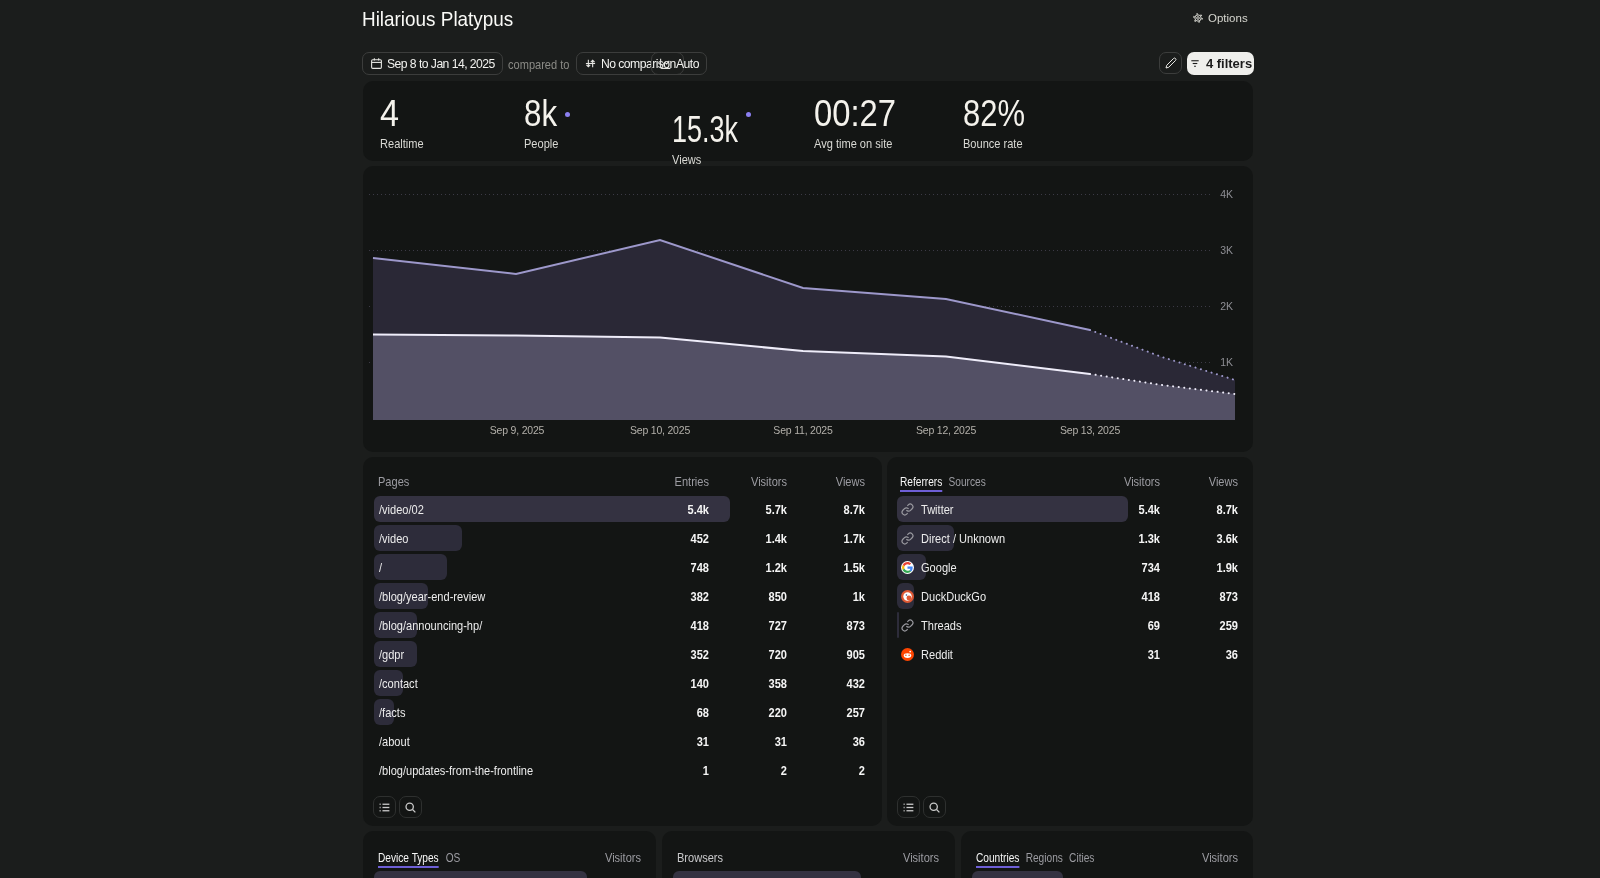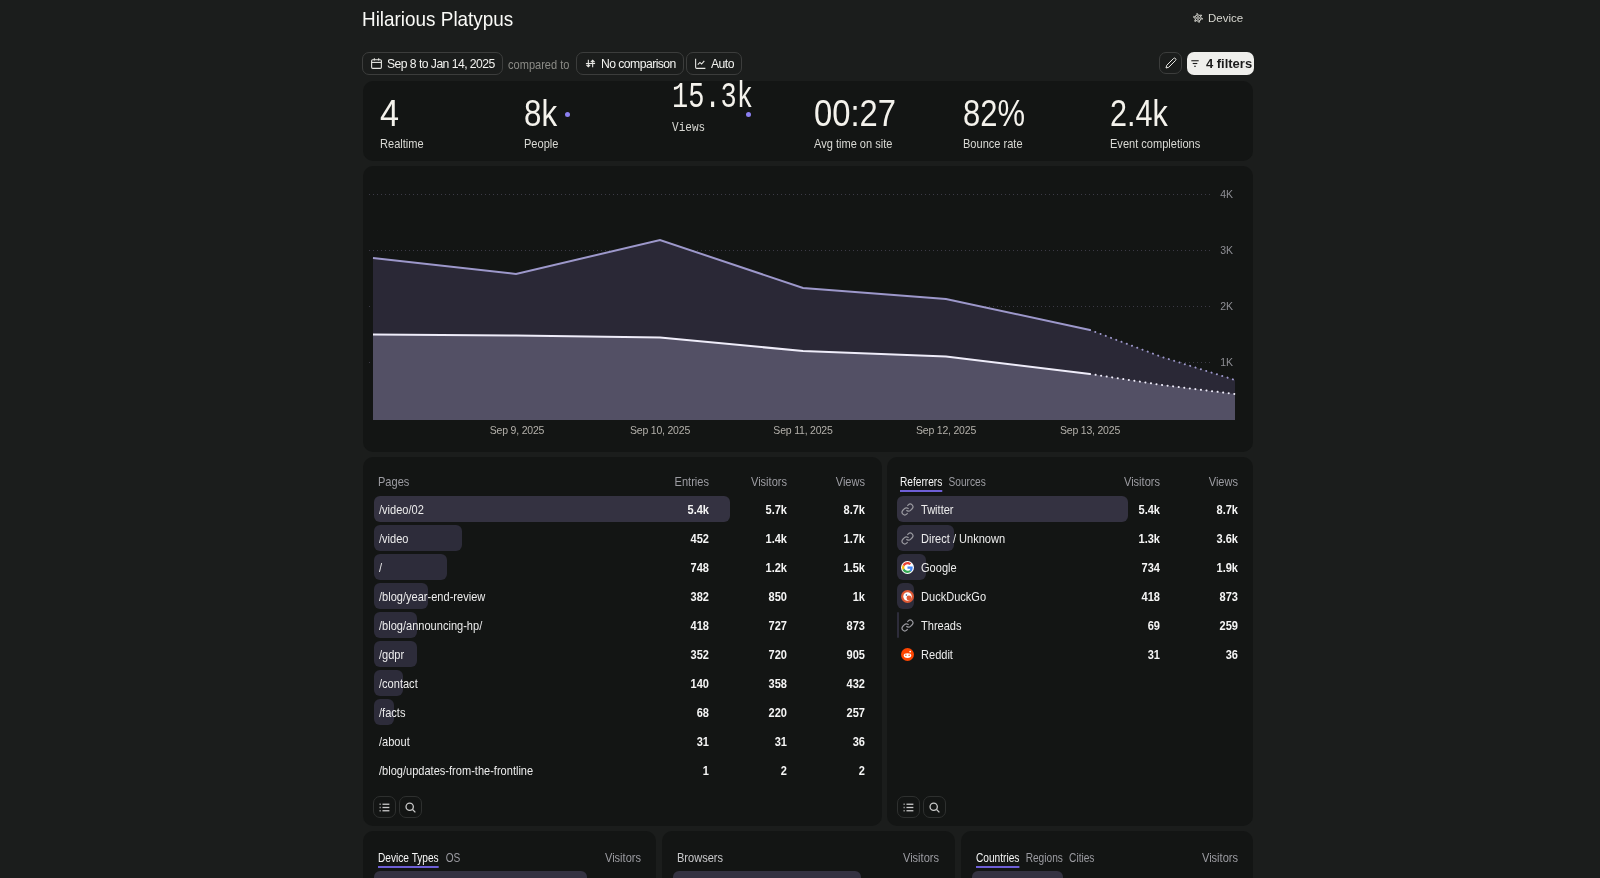--- a/index.html
+++ b/index.html
@@ -27,42 +27,42 @@
 </head>
 <body>
 
 <div class="abs" style="left:362px; top:7px; font-size:21px; font-weight:400; color:#fafaf7; transform:scaleX(0.9); transform-origin:0 50%;">Hilarious Platypus</div>
 <div class="abs" style="left:1192px; top:12px; display:flex; align-items:center; gap:4px; color:#d6d6cf; font-size:11.5px;">
   <svg width="12" height="12" viewBox="0 0 24 24" fill="none" stroke="#d6d6cf">
     <circle cx="12" cy="12" r="8.3" stroke-width="2.8" stroke-dasharray="3.2 5.49"></circle>
     <circle cx="12" cy="12" r="6.3" stroke-width="2"></circle>
     <circle cx="12" cy="12" r="2.6" stroke-width="2"></circle>
   </svg>
-  <span>Device</span>
+  <span>Options</span>
 </div>
 
 <div class="fbtn" style="left:362px; top:52px;">
   <svg width="13" height="13" viewBox="0 0 24 24" fill="none" stroke="#e8e8e4" stroke-width="2">
     <rect x="3" y="5" width="18" height="16" rx="2"></rect>
     <line x1="3" y1="10" x2="21" y2="10"></line>
     <line x1="8" y1="2.5" x2="8" y2="6.5"></line>
       <line x1="16" y1="2.5" x2="16" y2="6.5"></line>
   </svg>
   <span>Sep 8 to Jan 14, 2025</span>
 </div>
 <div class="abs sxl" style="left:508px; top:57px; font-size:13px; color:#8b8b86;">compared to</div>
 <div class="fbtn" style="left:576px; top:52px;">
   <svg width="13" height="13" viewBox="0 0 24 24" fill="none" stroke="#e8e8e4" stroke-width="2">
     <line x1="3.5" y1="12" x2="20.5" y2="12"></line>
     <path d="M8 5v13 M4.5 14.5 8 18l3.5-3.5"></path>
     <path d="M16 19V6 M12.5 9.5 16 6l3.5 3.5"></path>
   </svg>
   <span>No comparison</span>
 </div>
-<div class="fbtn" style="left:686px; top:52px;">
+<div class="fbtn" style="left:651px; top:52px;">
   <svg width="13" height="13" viewBox="0 0 24 24" fill="none" stroke="#e8e8e4" stroke-width="2">
     <path d="M3 3v16a2 2 0 0 0 2 2h16"></path>
     <path d="M7 14l4-4 3 3 5-6"></path>
   </svg>
   <span>Auto</span>
 </div>
 <div class="iconbtn" style="left:1159px; top:52px; border-color:#3c3d3c;">
   <svg width="12" height="12" viewBox="0 0 24 24" fill="none" stroke="#e8e8e4" stroke-width="2">
     <path d="M17 3a2.8 2.8 0 1 1 4 4L7.5 20.5 2 22l1.5-5.5L17 3z"></path>
   </svg>
@@ -80,36 +80,32 @@
 <div class="panel" style="left:363px; top:81px; width:890px; height:80px;">
   <div class="abs" style="left:17px; top:17px;">
     <div class="snum" style="transform:scaleX(0.95);">4</div>
     <div class="slbl">Realtime</div>
   </div>
   <div class="abs" style="left:161px; top:17px;">
     <div class="snum" style="transform:scaleX(0.87);">8k</div>
     <div class="slbl">People</div>
   </div>
   <div class="abs" style="left:202px; top:31px; width:5px; height:5px; border-radius:50%; background:#8b7ff0;"></div>
-  <div class="abs" style="left:309px; top:1px;font-family:Liberation Mono, monospace;">
+  <div class="abs" style="left:309px; top:33px;">
     <div class="snum" style="transform:scaleX(0.75);">15.3k</div>
     <div class="slbl">Views</div>
   </div>
   <div class="abs" style="left:383px; top:31px; width:5px; height:5px; border-radius:50%; background:#8b7ff0;"></div>
   <div class="abs" style="left:451px; top:17px;">
     <div class="snum" style="transform:scaleX(0.91);">00:27</div>
     <div class="slbl">Avg time on site</div>
   </div>
   <div class="abs" style="left:600px; top:17px;">
     <div class="snum" style="transform:scaleX(0.86);">82%</div>
     <div class="slbl">Bounce rate</div>
-  </div>
-  <div class="abs" style="left:747px; top:17px;">
-    <div class="snum" style="transform:scaleX(0.85);">2.4k</div>
-    <div class="slbl">Event completions</div>
   </div>
 </div>
 
 <div class="panel" style="left:363px; top:166px; width:890px; height:286px;">
   <svg width="890" height="286" viewBox="0 0 890 286">
     <g stroke="#3c3a46" stroke-width="1" stroke-dasharray="1 3">
       <line x1="6" y1="28.5" x2="848" y2="28.5"></line>
       <line x1="6" y1="84.5" x2="848" y2="84.5"></line>
       <line x1="6" y1="140.5" x2="848" y2="140.5"></line>
       <line x1="6" y1="196.5" x2="848" y2="196.5"></line>

